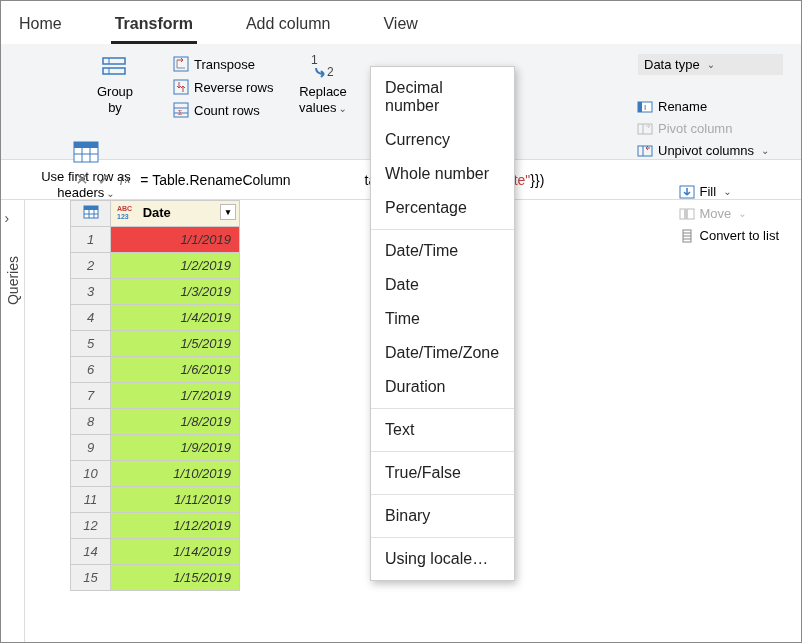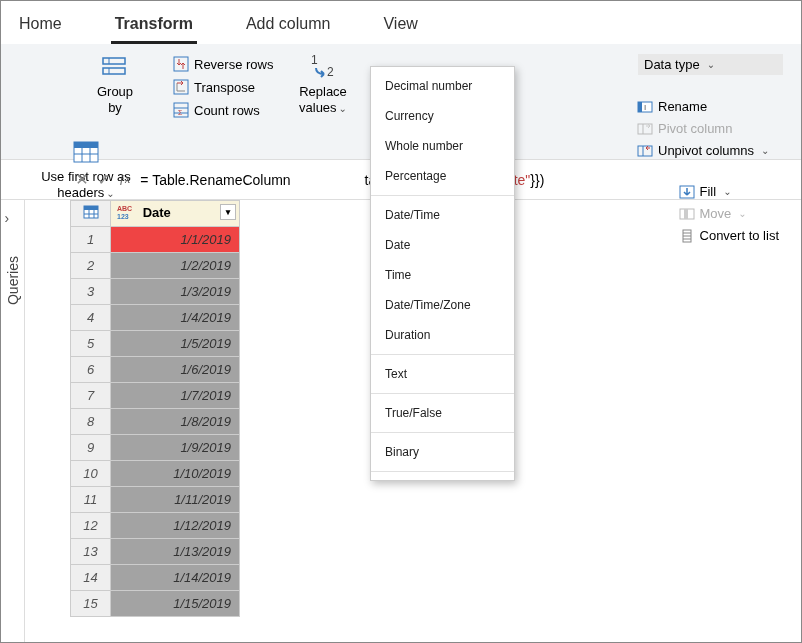--- a/index.html
+++ b/index.html
@@ -36,26 +36,26 @@
     .queries-tab .rot { writing-mode: vertical-rl; transform: rotate(180deg); font-size: 14px; color: #444; margin-top: 30px; }
     .queries-tab .chev2 { font-size: 14px; color: #555; }
     
     .grid-wrap { flex: 1; overflow: hidden; position: relative; padding-left: 45px; }
     .grid { border-collapse: collapse; width: 170px; }
     .grid th, .grid td { border: 1px solid #ccc; font-size: 13px; height: 26px; }
     .grid .rownum { width: 40px; background: #efefef; text-align: center; color: #555; font-style: italic; font-weight: normal; }
     .grid .colhead { background: #f8f3dc; text-align: left; padding: 0 6px; position: relative; }
     .grid .colhead .type-icon { display: inline-block; vertical-align: middle; margin-right: 4px; }
     .grid .colhead .dd { position: absolute; right: 3px; top: 3px; width: 16px; height: 16px; border: 1px solid #bbb; background: #fff; display: flex; align-items: center; justify-content: center; font-size: 9px; }
-    .grid .datacell { text-align: right; padding-right: 8px; font-style: italic; color: #333; background: #a3a3a3; }
+    .grid .datacell { text-align: right; padding-right: 8px; font-style: italic; color: #333; background: #bef264; }
     .grid tr.sel .datacell { background: #ef4444; }
     .grid .corner { background: #efefef; }
     
     .dropdown-menu { position: absolute; top: 66px; left: 370px; width: 145px; background: #fff; border: 1px solid #ccc; box-shadow: 2px 3px 8px rgba(0,0,0,0.25); padding: 4px 0; z-index: 100; }
-    .dropdown-menu .item { padding: 8px 14px; font-size: 12px; color: #222; cursor: pointer; }
+    .dropdown-menu .item { padding: 8px 14px; font-size: 16px; color: #222; cursor: pointer; }
     .dropdown-menu hr { border: none; border-top: 1px solid #e0e0e0; margin: 4px 0; }
     
     .data-type-btn { background: #e8e8e8; padding: 3px 6px; }
   </style>
 </head>
 <body>
 
 <div class="tabs">
   <div class="tab">Home</div>
   <div class="tab active">Transform</div>
@@ -94,35 +94,35 @@
     </div>
     <div class="group-label">Table</div>
   </div>
 
   <div class="ribbon-group" style="width:130px;align-items:flex-start">
     <div class="stack-btns" style="padding-top:4px">
       <div class="small-btn">
         <span class="icon">
             <svg width="16" height="16">
               <rect x="1" y="1" width="14" height="14" fill="none" stroke="#3a7bbf"></rect>
+              <path d="M4 4 L4 12 L12 12" fill="none" stroke="#888"></path>
+              <path d="M4 4 L10 4 M10 4 L8 2 M10 4 L8 6" fill="none" stroke="#c04040"></path>
+            </svg>
+          </span>
+        <span>Transpose</span>
+      </div>
+      <div class="small-btn">
+        <span class="icon">
+            <svg width="16" height="16">
+              <rect x="1" y="1" width="14" height="14" fill="none" stroke="#3a7bbf"></rect>
               <path d="M6 3 L6 9 M6 9 L4 7 M6 9 L8 7" stroke="#c04040" fill="none"></path>
               <path d="M10 13 L10 7 M10 7 L8 9 M10 7 L12 9" stroke="#c04040" fill="none"></path>
             </svg>
           </span>
         <span>Reverse rows</span>
-      </div>
-      <div class="small-btn">
-        <span class="icon">
-            <svg width="16" height="16">
-              <rect x="1" y="1" width="14" height="14" fill="none" stroke="#3a7bbf"></rect>
-              <path d="M4 4 L4 12 L12 12" fill="none" stroke="#888"></path>
-              <path d="M4 4 L10 4 M10 4 L8 2 M10 4 L8 6" fill="none" stroke="#c04040"></path>
-            </svg>
-          </span>
-        <span>Transpose</span>
       </div>
       <div class="small-btn">
         <span class="icon">
             <svg width="16" height="16">
               <rect x="1" y="1" width="14" height="14" fill="none" stroke="#3a7bbf"></rect>
               <line x1="1" y1="6" x2="15" y2="6" stroke="#3a7bbf"></line>
               <line x1="1" y1="11" x2="15" y2="11" stroke="#3a7bbf"></line>
               <text x="5" y="13" font-size="7" fill="#c04040">Σ</text>
             </svg>
           </span>
@@ -307,24 +307,20 @@
           </tr>
           <tr>
             <td class="rownum">11</td>
             <td class="datacell">1/11/2019</td>
           </tr>
           <tr>
             <td class="rownum">12</td>
             <td class="datacell">1/12/2019</td>
           </tr>
           <tr>
-            <td class="rownum">13</td>
-            <td class="datacell">1/13/2019</td>
-          </tr>
-          <tr>
             <td class="rownum">14</td>
             <td class="datacell">1/14/2019</td>
           </tr>
           <tr>
             <td class="rownum">15</td>
             <td class="datacell">1/15/2019</td>
           </tr>
         </tbody>
     </table>
   </div>
@@ -341,13 +337,14 @@
   <div class="item">Time</div>
   <div class="item">Date/Time/Zone</div>
   <div class="item">Duration</div>
   <hr>
   <div class="item">Text</div>
   <hr>
   <div class="item">True/False</div>
   <hr>
   <div class="item">Binary</div>
   <hr>
+  <div class="item">Using locale…</div>
 </div>
 
 </body></html>

